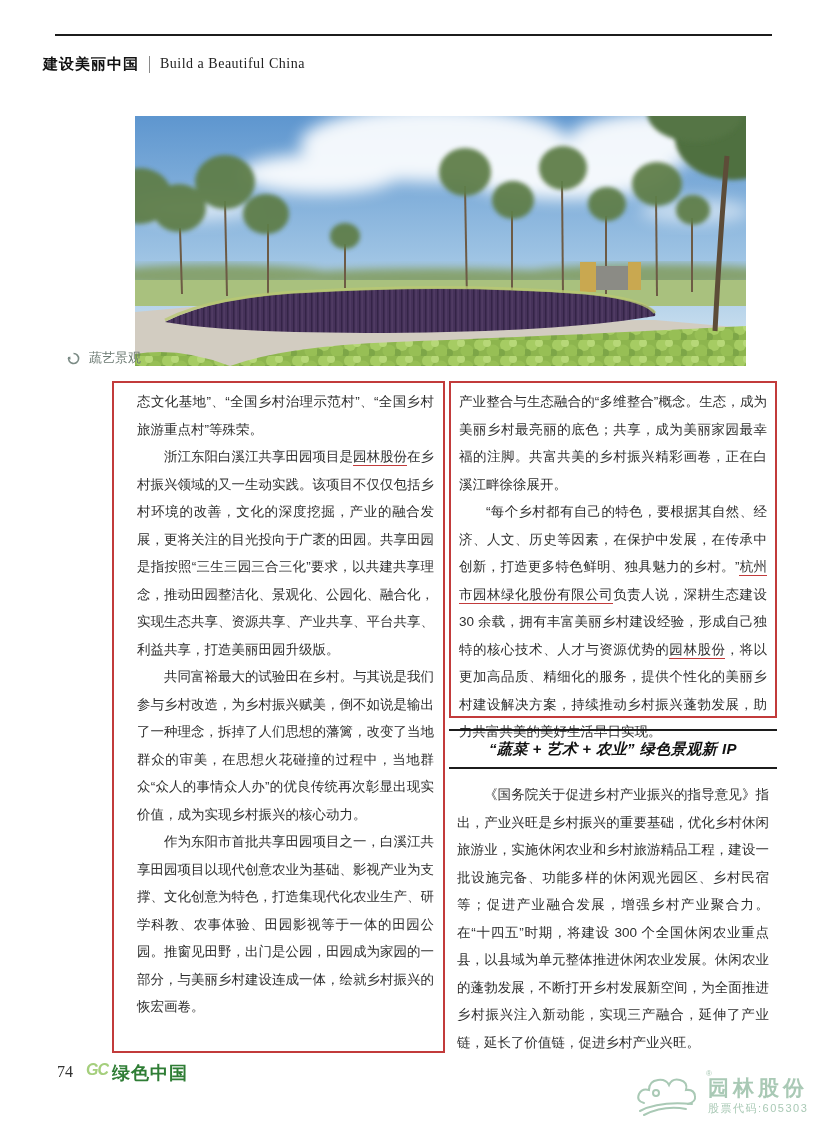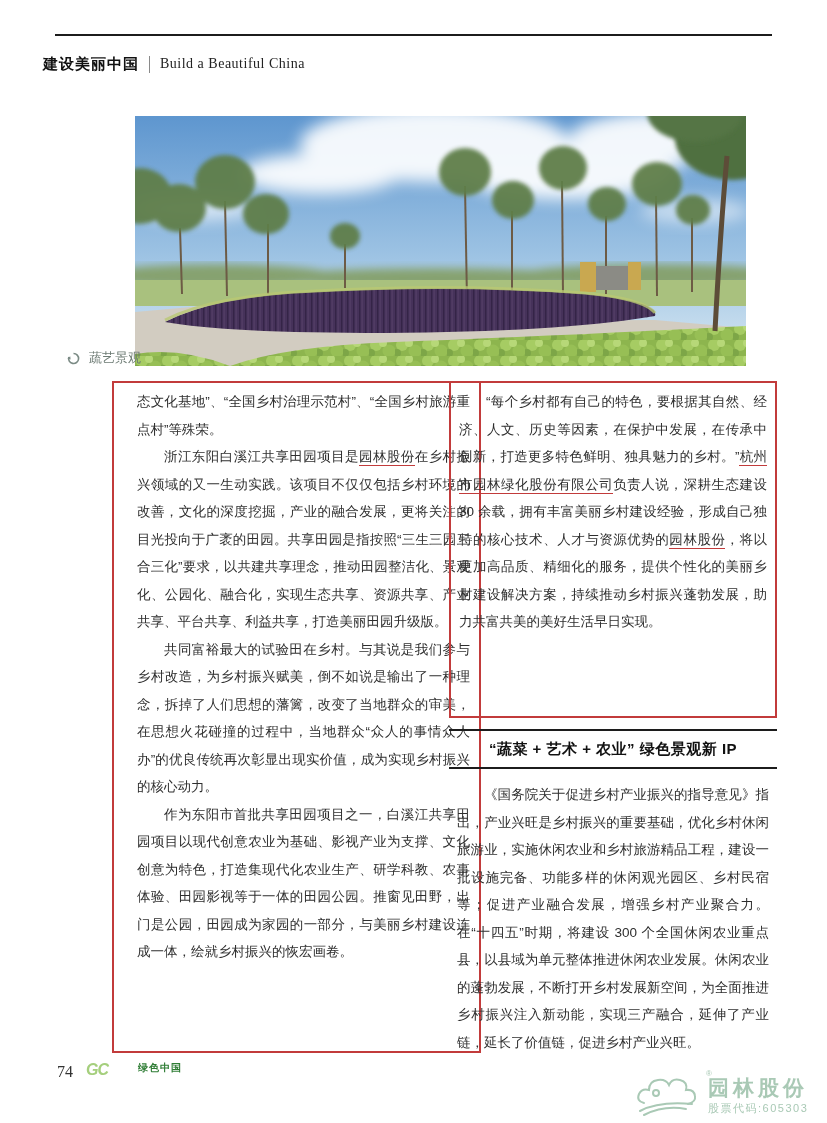--- a/index.html
+++ b/index.html
@@ -12,38 +12,38 @@
   .header{position:absolute;left:43px;top:52px;height:24px;display:flex;align-items:center;}
   .header .cn{font-size:15px;font-weight:bold;color:#111;letter-spacing:1px;}
   .header .divider{width:1px;height:17px;background:#8a8a8a;margin:0 10px;}
   .header .en{font-family:"Liberation Serif","DejaVu Serif",serif;font-size:14px;color:#222;letter-spacing:.5px;}
   .photo{position:absolute;left:135px;top:116px;width:611px;height:250px;overflow:hidden;}
   .photo svg{display:block;}
   .caption{position:absolute;left:67px;top:349px;display:flex;align-items:center;gap:9px;
     font-size:13px;color:#6d7b74;}
   .caption svg{display:block;}
   .redbox{position:absolute;border:2px solid #c23b3b;box-sizing:border-box;}
-  .box-left{left:112px;top:381px;width:369px;height:672px;padding:5px 9px 4px 23px;}
+  .box-left{left:112px;top:381px;width:333px;height:672px;padding:5px 9px 4px 23px;}
   .box-right{left:449px;top:381px;width:328px;height:337px;padding:5px 8px 5px 8px;}
   .bodytext{font-size:13.5px;line-height:27.5px;text-align:justify;color:#2e2e2e;}
   .para{text-align:justify;}
   .para.indent{text-indent:2em;}
   .red-underline{border-bottom:1.5px solid #c23b3b;padding-bottom:1px;}
   .section-head{
     position:absolute;left:449px;top:729px;width:328px;box-sizing:border-box;
     border-top:2px solid #1c1c1c;border-bottom:2px solid #1c1c1c;
     text-align:center;font-weight:bold;font-size:15px;color:#111;
-    padding:9px 0 8px 0;letter-spacing:.5px;
+    padding:9px 0 8px 0;letter-spacing:.5px;font-style:italic;
   }
   .right-lower{position:absolute;left:449px;top:781px;width:328px;box-sizing:border-box;padding:0 8px 0 8px;}
   .pagenum{position:absolute;left:57px;top:1063px;font-family:Liberation Serif, serif;
     font-size:16px;color:#333;}
   .footer-brand{position:absolute;left:86px;top:1061px;display:flex;align-items:flex-start;gap:4px;}
   .footer-brand .gc{font-weight:bold;font-style:italic;font-size:16px;color:#a5cf7d;letter-spacing:-1px;}
-  .footer-brand .name{font-weight:bold;font-size:10px;color:#2f7d35;letter-spacing:1px;margin-left:26px;}
+  .footer-brand .name{font-weight:bold;font-size:18px;color:#2f7d35;letter-spacing:1px;}
   .corner-logo{position:absolute;left:634px;top:1071px;display:flex;align-items:center;gap:8px;color:#a9c9b5;}
   .corner-logo .texts{display:flex;flex-direction:column;line-height:1.1;}
   .corner-logo .company{font-size:21px;font-weight:bold;letter-spacing:4px;color:#a9c9b5;}
   .corner-logo .stock{font-size:11px;letter-spacing:1.5px;color:#a9c9b5;margin-top:3px;}
   .corner-logo .reg{position:absolute;left:72px;top:-2px;font-size:8px;color:#a9c9b5;}
 </style>
 </head>
 <body>
 
 <div class="page">
@@ -156,20 +156,21 @@
     <div>
         <div class="para"><span>态文化基地”、“全国乡村治理示范村”、“全国乡村旅游重点村”等殊荣。</span></div>
         <div class="para indent"><span>浙江东阳白溪江共享田园项目是</span><span class="red-underline">园林股份</span><span>在乡村振兴领域的又一生动实践。该项目不仅仅包括乡村环境的改善，文化的深度挖掘，产业的融合发展，更将关注的目光投向于广袤的田园。共享田园是指按照“三生三园三合三化”要求，以共建共享理念，推动田园整洁化、景观化、公园化、融合化，实现生态共享、资源共享、产业共享、平台共享、利益共享，打造美丽田园升级版。</span></div>
         <div class="para indent"><span>共同富裕最大的试验田在乡村。与其说是我们参与乡村改造，为乡村振兴赋美，倒不如说是输出了一种理念，拆掉了人们思想的藩篱，改变了当地群众的审美，在思想火花碰撞的过程中，当地群众“众人的事情众人办”的优良传统再次彰显出现实价值，成为实现乡村振兴的核心动力。</span></div>
         <div class="para indent"><span>作为东阳市首批共享田园项目之一，白溪江共享田园项目以现代创意农业为基础、影视产业为支撑、文化创意为特色，打造集现代化农业生产、研学科教、农事体验、田园影视等于一体的田园公园。推窗见田野，出门是公园，田园成为家园的一部分，与美丽乡村建设连成一体，绘就乡村振兴的恢宏画卷。</span></div>
       </div>
   </div>
 
   <div class="redbox box-right bodytext">
     <div>
+        <div class="para"><span>产业整合与生态融合的“多维整合”概念。生态，成为美丽乡村最亮丽的底色；共享，成为美丽家园最幸福的注脚。共富共美的乡村振兴精彩画卷，正在白溪江畔徐徐展开。</span></div>
         <div class="para indent"><span>“每个乡村都有自己的特色，要根据其自然、经济、人文、历史等因素，在保护中发展，在传承中创新，打造更多特色鲜明、独具魅力的乡村。”</span><span class="red-underline">杭州市园林绿化股份有限公司</span><span>负责人说，深耕生态建设 30 余载，拥有丰富美丽乡村建设经验，形成自己独特的核心技术、人才与资源优势的</span><span class="red-underline">园林股份</span><span>，将以更加高品质、精细化的服务，提供个性化的美丽乡村建设解决方案，持续推动乡村振兴蓬勃发展，助力共富共美的美好生活早日实现。</span></div>
       </div>
   </div>
 
   <div class="section-head">“蔬菜 + 艺术 + 农业” 绿色景观新 IP</div>
 
   <div class="right-lower bodytext">
       <div class="para indent"><span>《国务院关于促进乡村产业振兴的指导意见》指出，产业兴旺是乡村振兴的重要基础，优化乡村休闲旅游业，实施休闲农业和乡村旅游精品工程，建设一批设施完备、功能多样的休闲观光园区、乡村民宿等；促进产业融合发展，增强乡村产业聚合力。在“十四五”时期，将建设 300 个全国休闲农业重点县，以县域为单元整体推进休闲农业发展。休闲农业的蓬勃发展，不断打开乡村发展新空间，为全面推进乡村振兴注入新动能，实现三产融合，延伸了产业链，延长了价值链，促进乡村产业兴旺。</span></div>
     </div>
 

